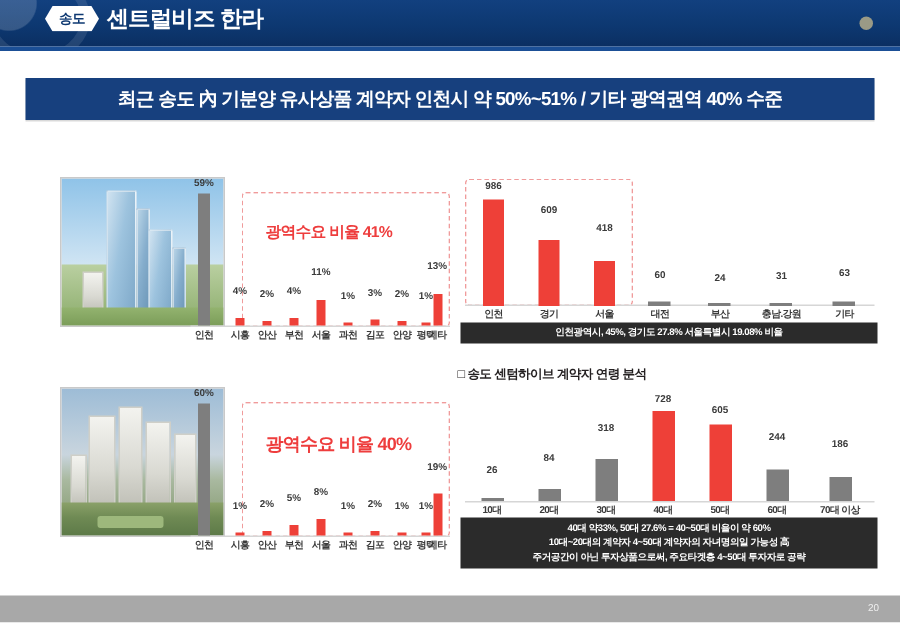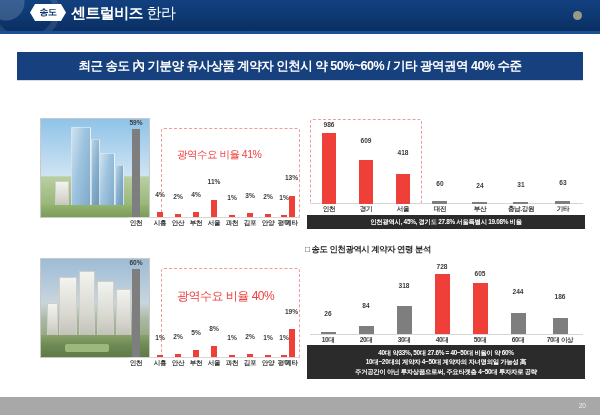--- a/index.html
+++ b/index.html
@@ -40,21 +40,21 @@
     display:flex; align-items:center; justify-content:center;
   }
   .logo-badge span{
     font-size:9px; font-weight:bold; color:#0d3871; letter-spacing:-0.4px;
   }
   .logo-title{
     font-size:15px; font-weight:bold; color:#ffffff; letter-spacing:-0.6px;
     line-height:17px; white-space:nowrap;
   }
   .logo-title b{ font-weight:bold; }
-  .logo-title i{ font-style:normal; font-weight:normal;text-align:center; }
+  .logo-title i{ font-style:normal; font-weight:bold;text-align:center; }
   .header-dot{
     position:absolute; right:18px; top:11px; width:9px; height:9px;
     border-radius:50%; background:#9a9a86;
   }
 
   
   .banner{
     position:absolute; left:17px; top:52px; width:566px; height:28px;
     background:#17407e; color:#fff;
     display:flex; align-items:center; justify-content:center;
@@ -76,21 +76,21 @@
   .tower{ position:absolute; background:linear-gradient(100deg,#cfe2f0 0%,#9dc3de 45%,#7fa9c9 100%); border:1px solid rgba(255,255,255,.6); }
   .tower.dark{ background:linear-gradient(100deg,#b7d3e6 0%,#86aecd 50%,#6d97b8 100%); }
   .blockbld{ position:absolute; background:linear-gradient(180deg,#f3f3ef 0%,#d9d9d2 60%,#bfbfb6 100%); border:1px solid #cfcfc8; }
   .ground{ position:absolute; left:0; bottom:0; width:100%; }
 
   .axis-line{ position:absolute; background:#d6d6d6; height:1px; }
   .dash-box{
     position:absolute; border:1px dashed #f09b9b; border-radius:3px;
   }
   .big-red{
-    position:absolute; color:#ee3d3d; font-weight:normal; letter-spacing:-0.5px;
+    position:absolute; color:#ee3d3d; font-weight:bold; letter-spacing:-0.5px;
     white-space:nowrap;
   }
   .bar{ position:absolute; bottom:0; }
   .bar.red{ background:#ee4038; }
   .bar.gray{ background:#7e7e7e; }
   .bar-val{
     position:absolute; font-size:6.6px; font-weight:bold; color:#3b3b3b;
     white-space:nowrap; text-align:center;
   }
   .cat-lbl{
@@ -132,21 +132,21 @@
       </div>
       <div class="logo-title">
         <b>센트럴비즈</b>
         <i>한라</i>
       </div>
     </div>
     <div class="header-dot"></div>
   </div>
   <div class="header-rule"></div>
 
-  <div class="banner">최근 송도 內 기분양 유사상품 계약자 인천시 약 50%~60% / 기타 광역권역 40% 수준</div>
+  <div class="banner">최근 송도 內 기분양 유사상품 계약자 인천시 약 50%~51% / 기타 광역권역 40% 수준</div>
 
   <div class="quad" style="left:17px; top:104px; width:283px; height:124px;">
 
     <div class="render-img render-a" style="left:23px; top:14px; width:110px; height:100px;">
       <div class="tower" style="left:30px; top:8px; width:20px; height:82px;"></div>
       <div class="tower dark" style="left:50px; top:20px; width:9px; height:70px;"></div>
       <div class="tower" style="left:58px; top:34px; width:16px; height:56px;"></div>
       <div class="tower dark" style="left:74px; top:46px; width:9px; height:44px;"></div>
       <div class="blockbld" style="left:14px; top:62px; width:14px; height:28px;"></div>
       <div class="ground" style="height:12px; background:linear-gradient(180deg,#93b36f 0%,#7b9d59 100%);"></div>
@@ -294,21 +294,21 @@
       <div class="bar red" style="left:264px; bottom:11px; width:6px; height:2px;"></div>
       <div class="cat-lbl" style="left:259px; top:115px; width:16px;">평택</div>
 
       <div class="bar-val" style="left:266px; top:64px; width:17px;">19%</div>
       <div class="bar red" style="left:272px; bottom:11px; width:6px; height:28px;"></div>
       <div class="cat-lbl" style="left:266px; top:115px; width:17px;">기타</div>
     </div>
   </div>
 
   <div class="quad" style="left:305px; top:244px; width:280px; height:132px;">
-    <div class="q-title">□ 송도 인천광역시 계약자 연령 분석</div>
+    <div class="q-title">□ 송도 센텀하이브 계약자 연령 분석</div>
 
     <div class="axis-line" style="left:5px; top:90px; width:273px;"></div>
 
     <div>
       <div class="bar-val" style="left:8px; top:66px; width:30px;">26</div>
       <div class="bar gray" style="left:16px; bottom:42px; width:15px; height:2px;"></div>
       <div class="cat-lbl" style="left:8px; top:92px; width:30px;">10대</div>
 
       <div class="bar-val" style="left:46px; top:58px; width:30px;">84</div>
       <div class="bar gray" style="left:54px; bottom:42px; width:15px; height:8px;"></div>

